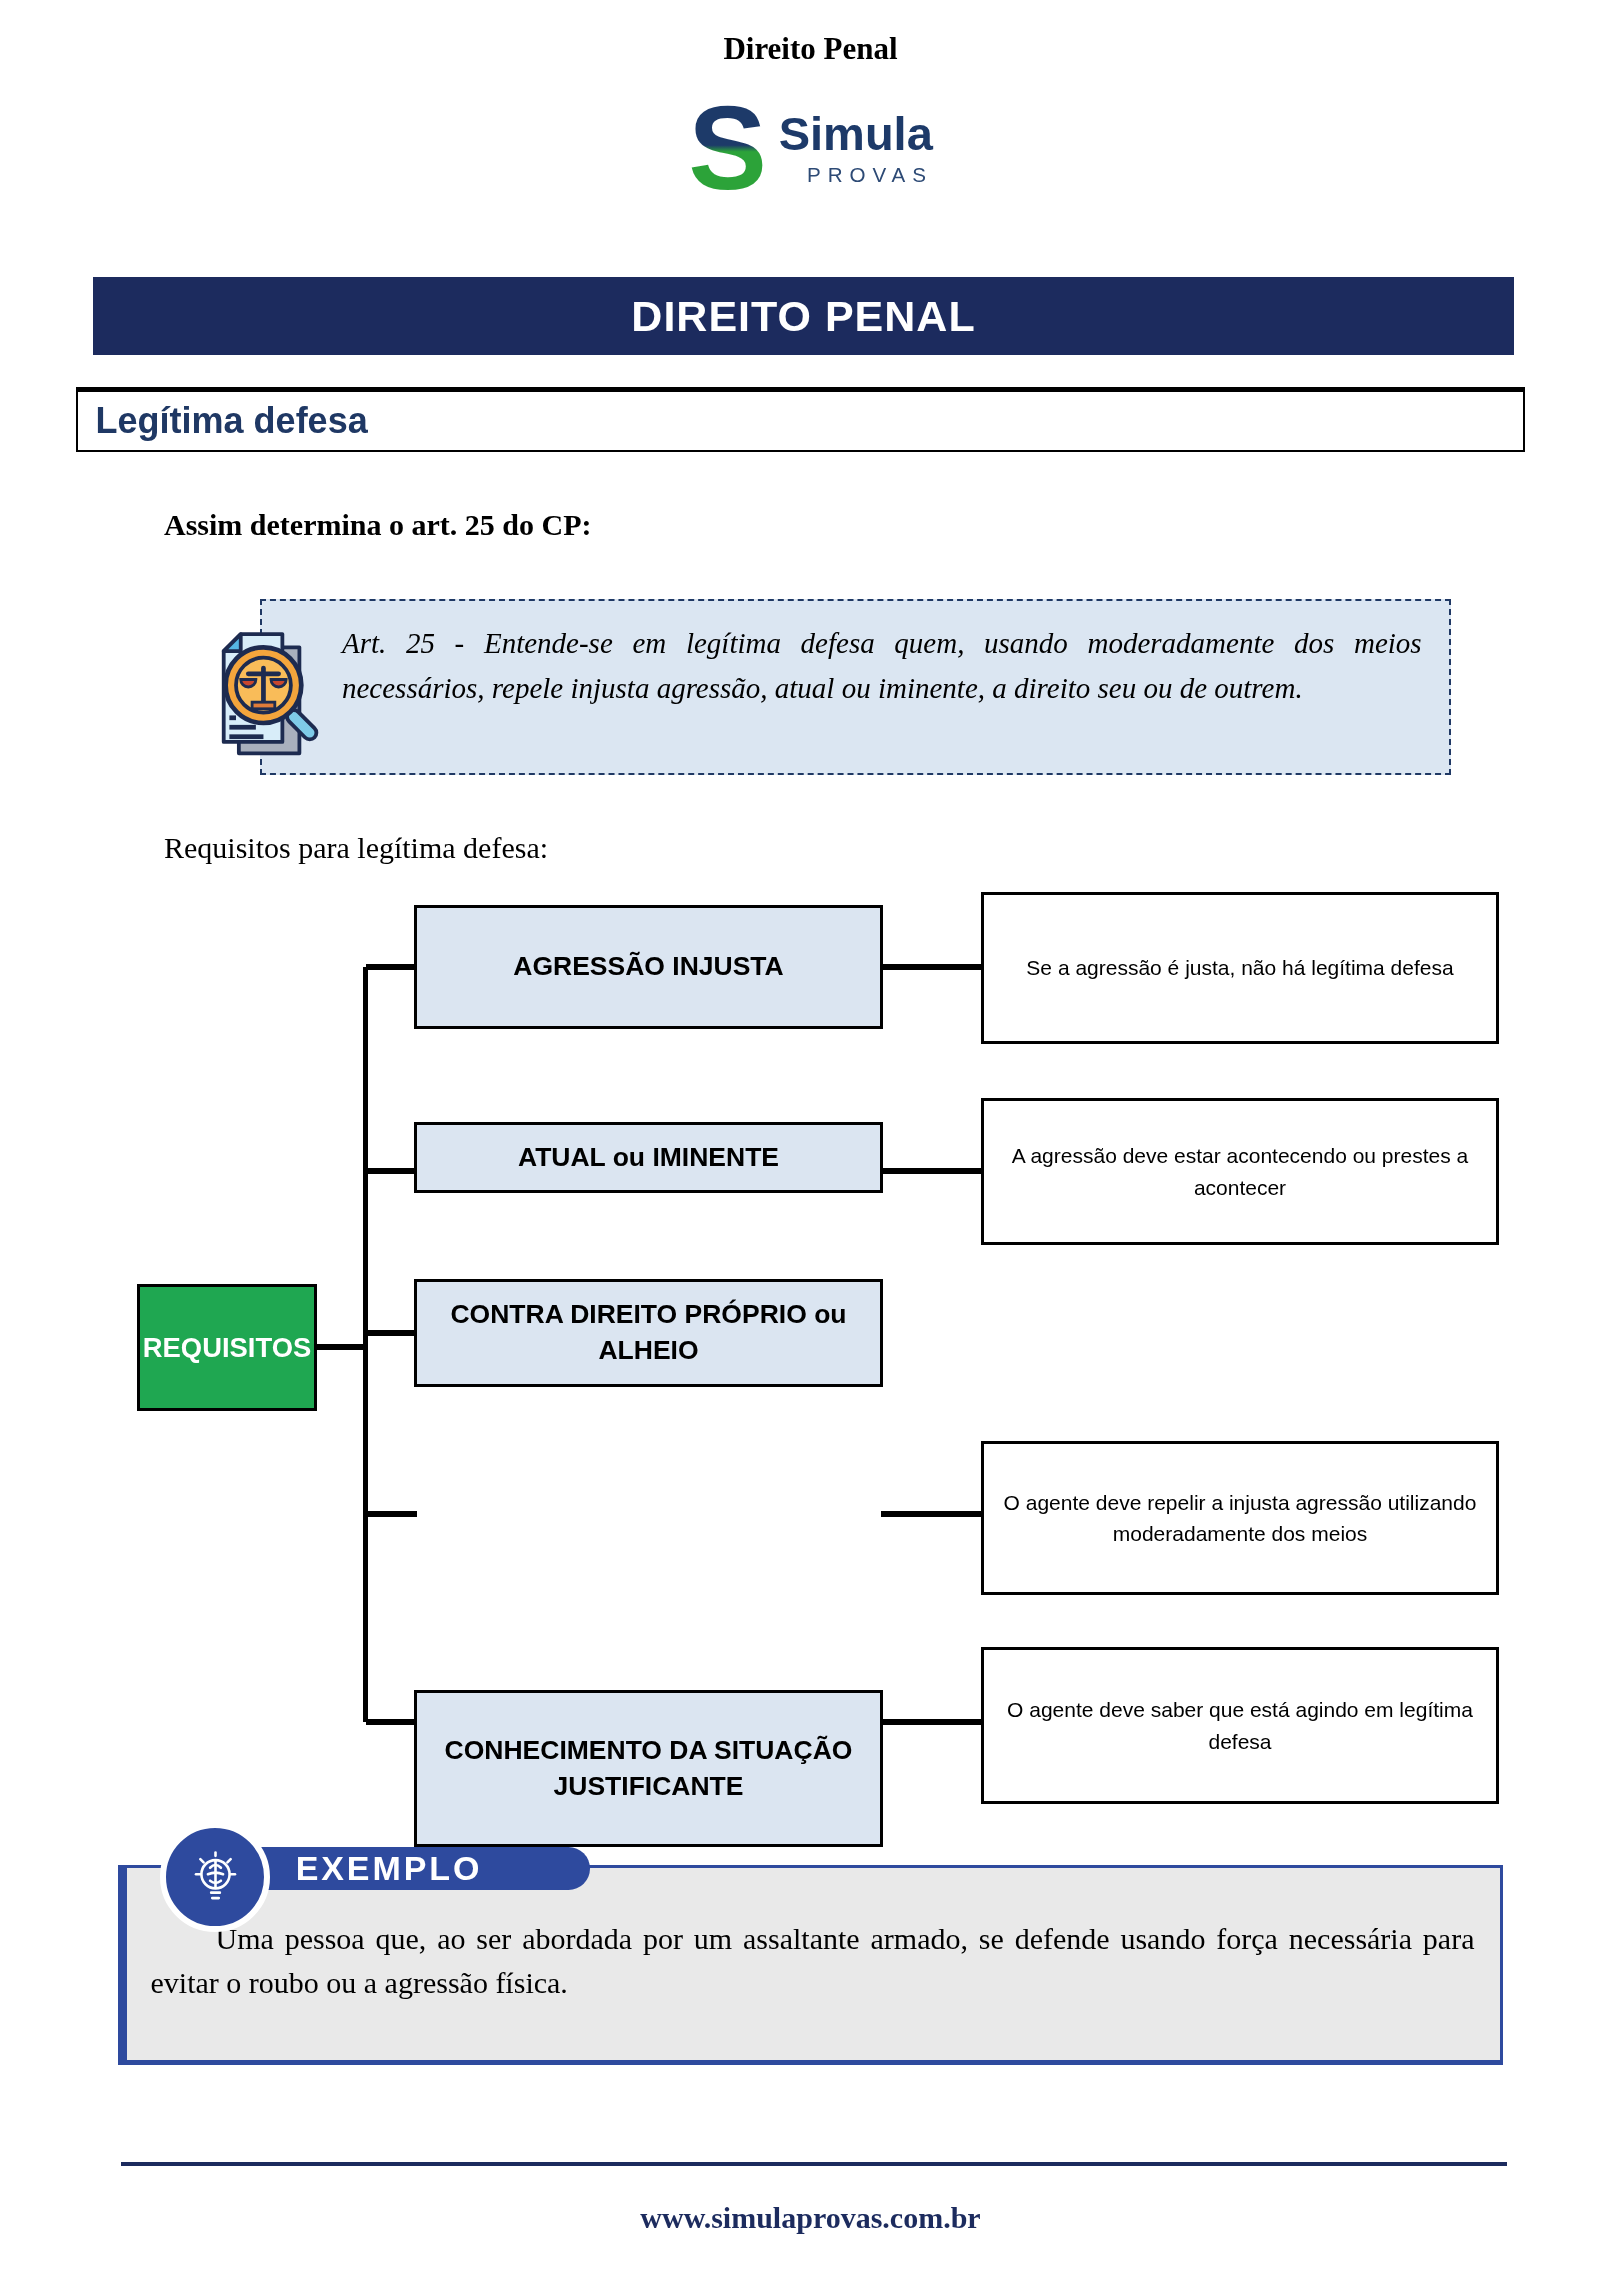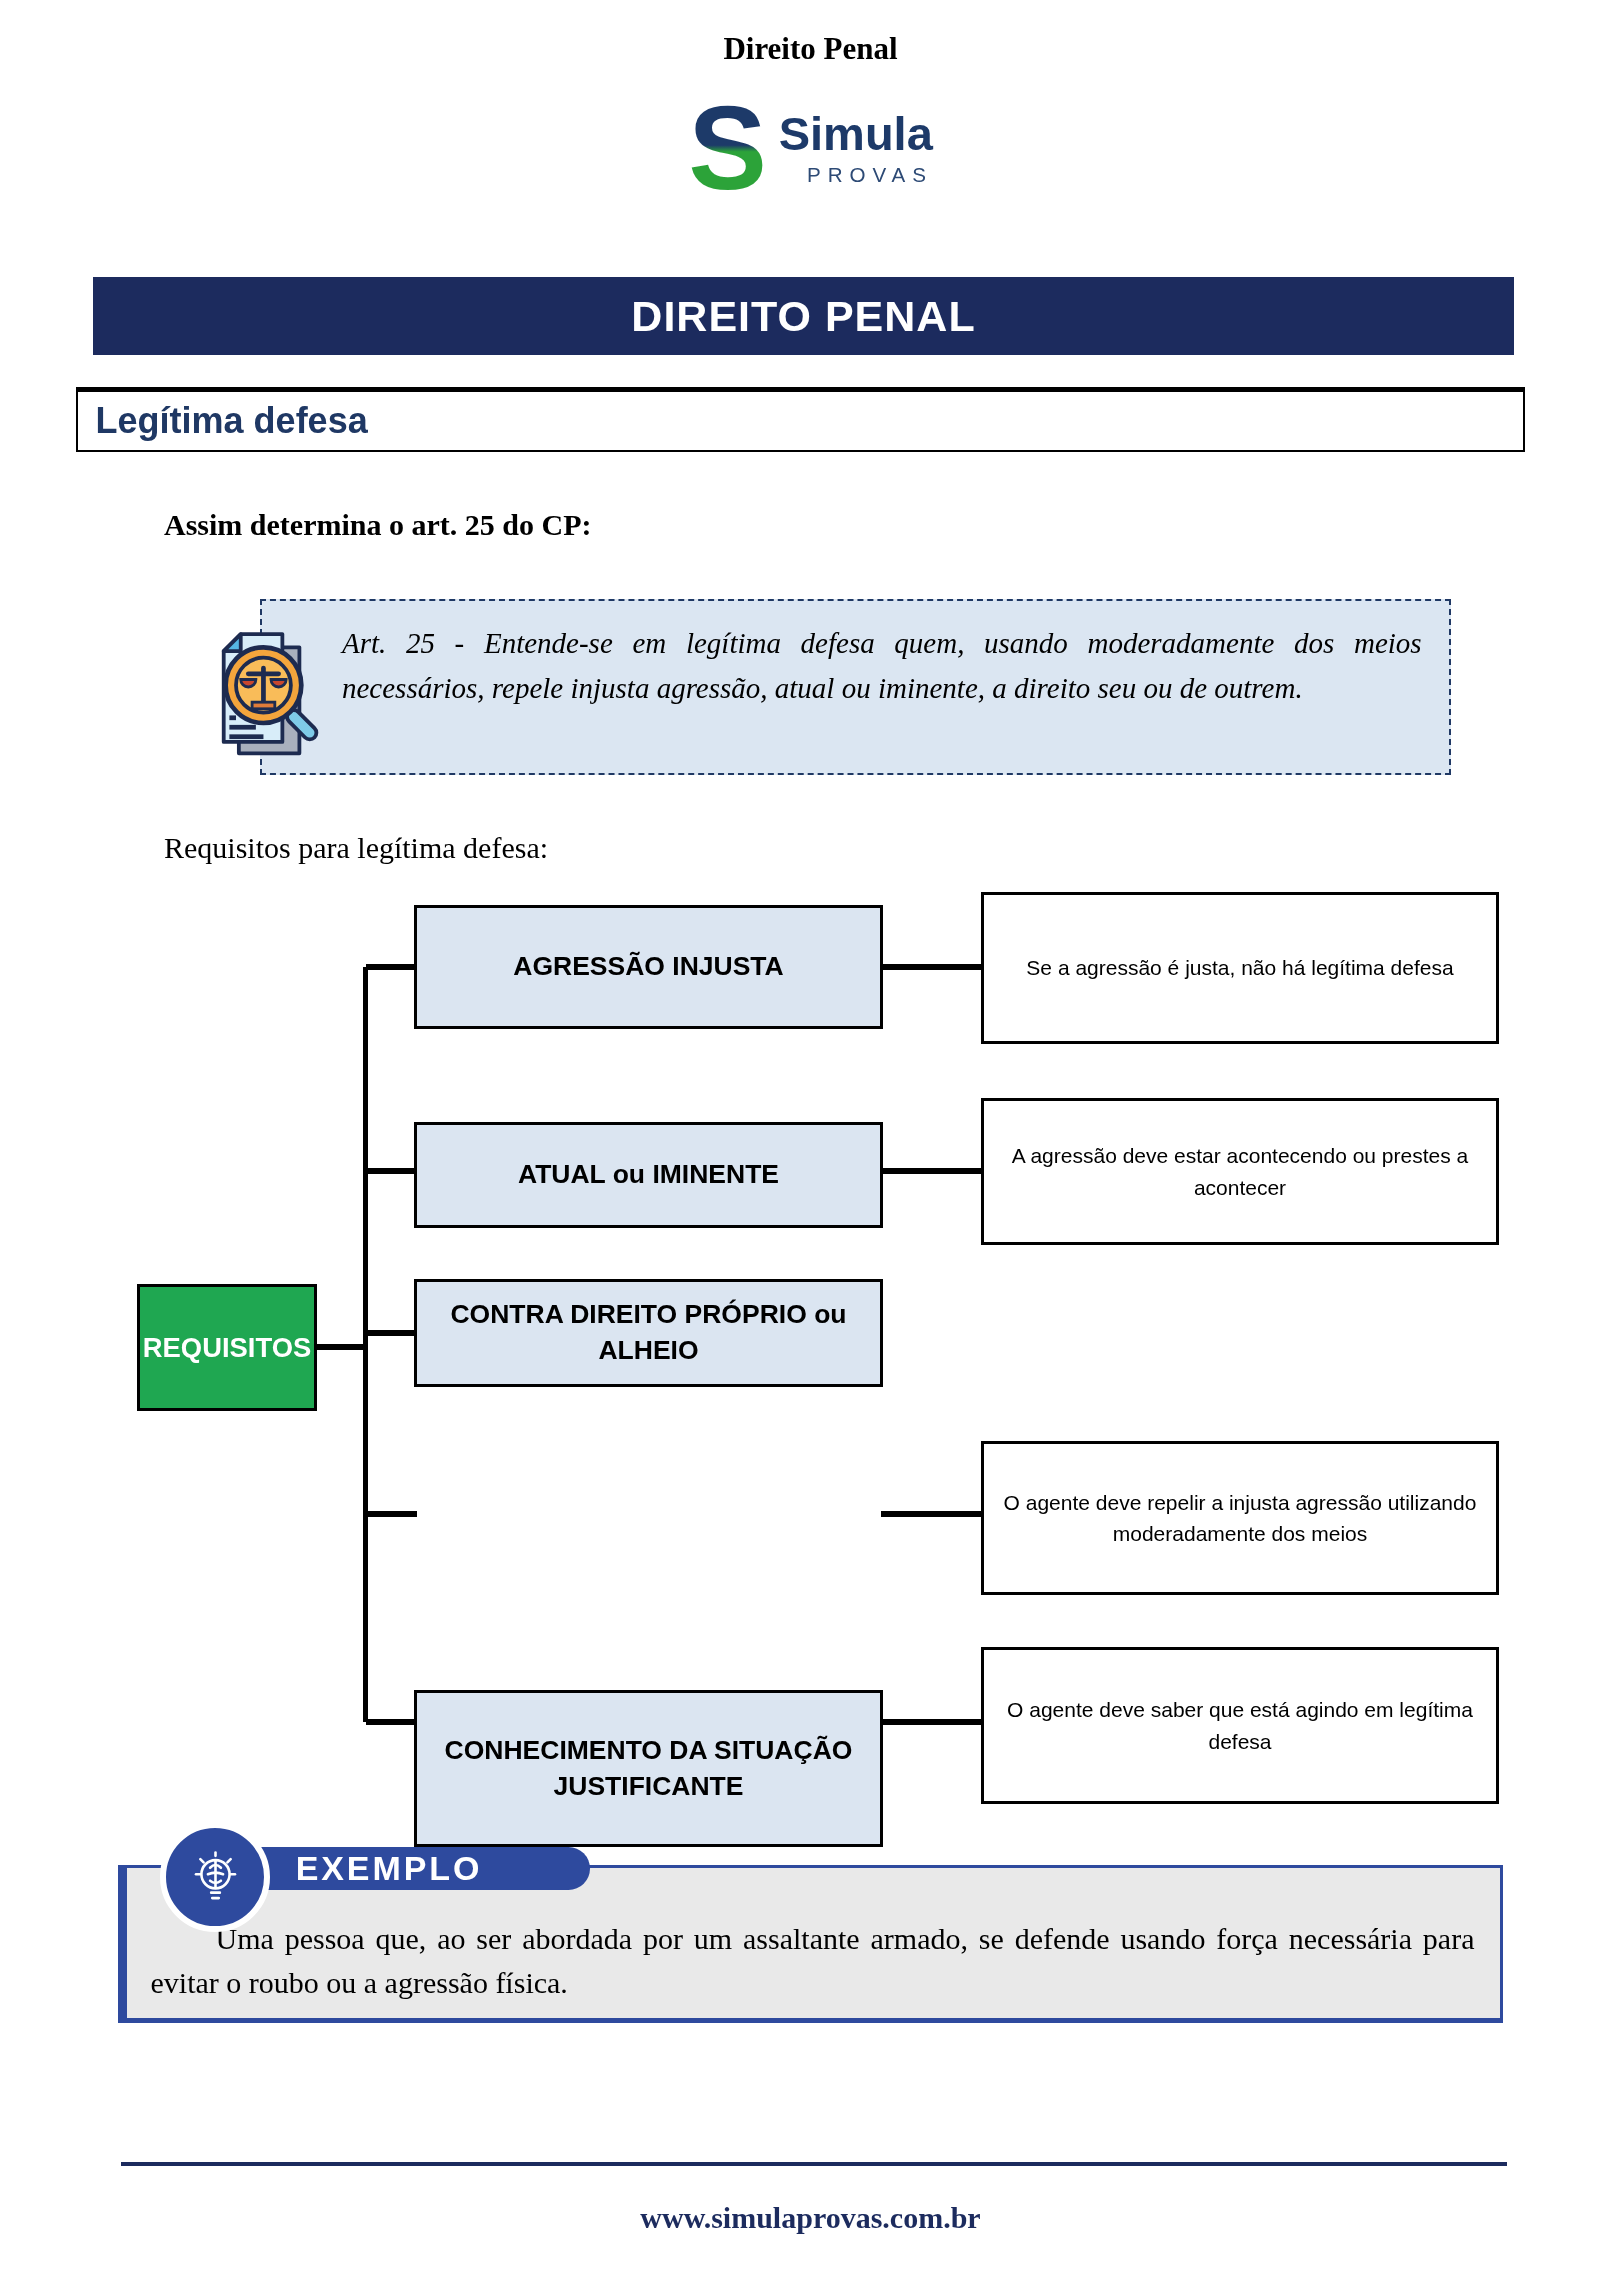--- a/index.html
+++ b/index.html
@@ -50,28 +50,28 @@
   .s1{top:82px;} .s2{top:286px;} .s3{top:448px;} .s4{top:629px;} .s5{top:837px;}
   .root-box{left:137px;top:402px;width:180px;height:127px;background:#1fa751;border:3.9px solid #000;
             display:flex;align-items:center;justify-content:center;color:#fff;font-weight:bold;
             font-size:27.4px;}
   .lbox{left:414px;width:469px;background:#dbe5f1;border:3.9px solid #000;display:flex;
         flex-direction:column;align-items:center;justify-content:center;text-align:center;
         font-weight:bold;font-size:26.5px;line-height:1.35;padding:0 19.6px;}
   .rbox{left:981px;width:518px;background:#fff;border:3.9px solid #000;display:flex;
         align-items:center;justify-content:center;text-align:center;font-size:21px;
         line-height:1.5;padding:0 15.7px;}
-  .l1{top:22.5px;height:124px;} .l2{top:240px;height:106px;} .l3{top:397px;height:108px;}
+  .l1{top:22.5px;height:124px;} .l2{top:240px;height:71px;} .l3{top:397px;height:108px;}
   .l4{top:564px;height:137px;} .l5{top:808px;height:157px;}
   .r1{top:9.8px;height:152px;} .r2{top:216px;height:147px;} .r4{top:559px;height:154px;}
   .r5{top:765px;height:157px;}
   .gap-line{margin-top:23.5px;}
 
   
-  .example-box{position:absolute;left:118px;top:1865px;width:1385px;height:158px;box-sizing:border-box;
+  .example-box{position:absolute;left:118px;top:1865px;width:1385px;height:200px;box-sizing:border-box;
                background:#e9e9e9;border:3.9px solid #2e4a9e;border-left-width:9.8px;
                border-bottom-width:5.9px;padding:49px 25.5px 0 23.5px;z-index:1;
                font-family:"Liberation Serif",serif;font-size:30px;line-height:1.45;text-align:justify;}
   .example-text{text-indent:65px;}
   .example-banner{position:absolute;left:188px;top:1847px;width:402px;height:43px;background:#2e4a9e;
                   border-radius:11.8px 25.5px 25.5px 11.8px;display:flex;align-items:center;
                   justify-content:center;color:#ffffff;font-weight:bold;font-size:34px;
                   letter-spacing:2.9px;z-index:2;}
   .idea-circle{position:absolute;left:160px;top:1822px;width:98px;height:98px;background:#2e4a9e;
                border:6.9px solid #fff;border-radius:50%;display:flex;align-items:center;

